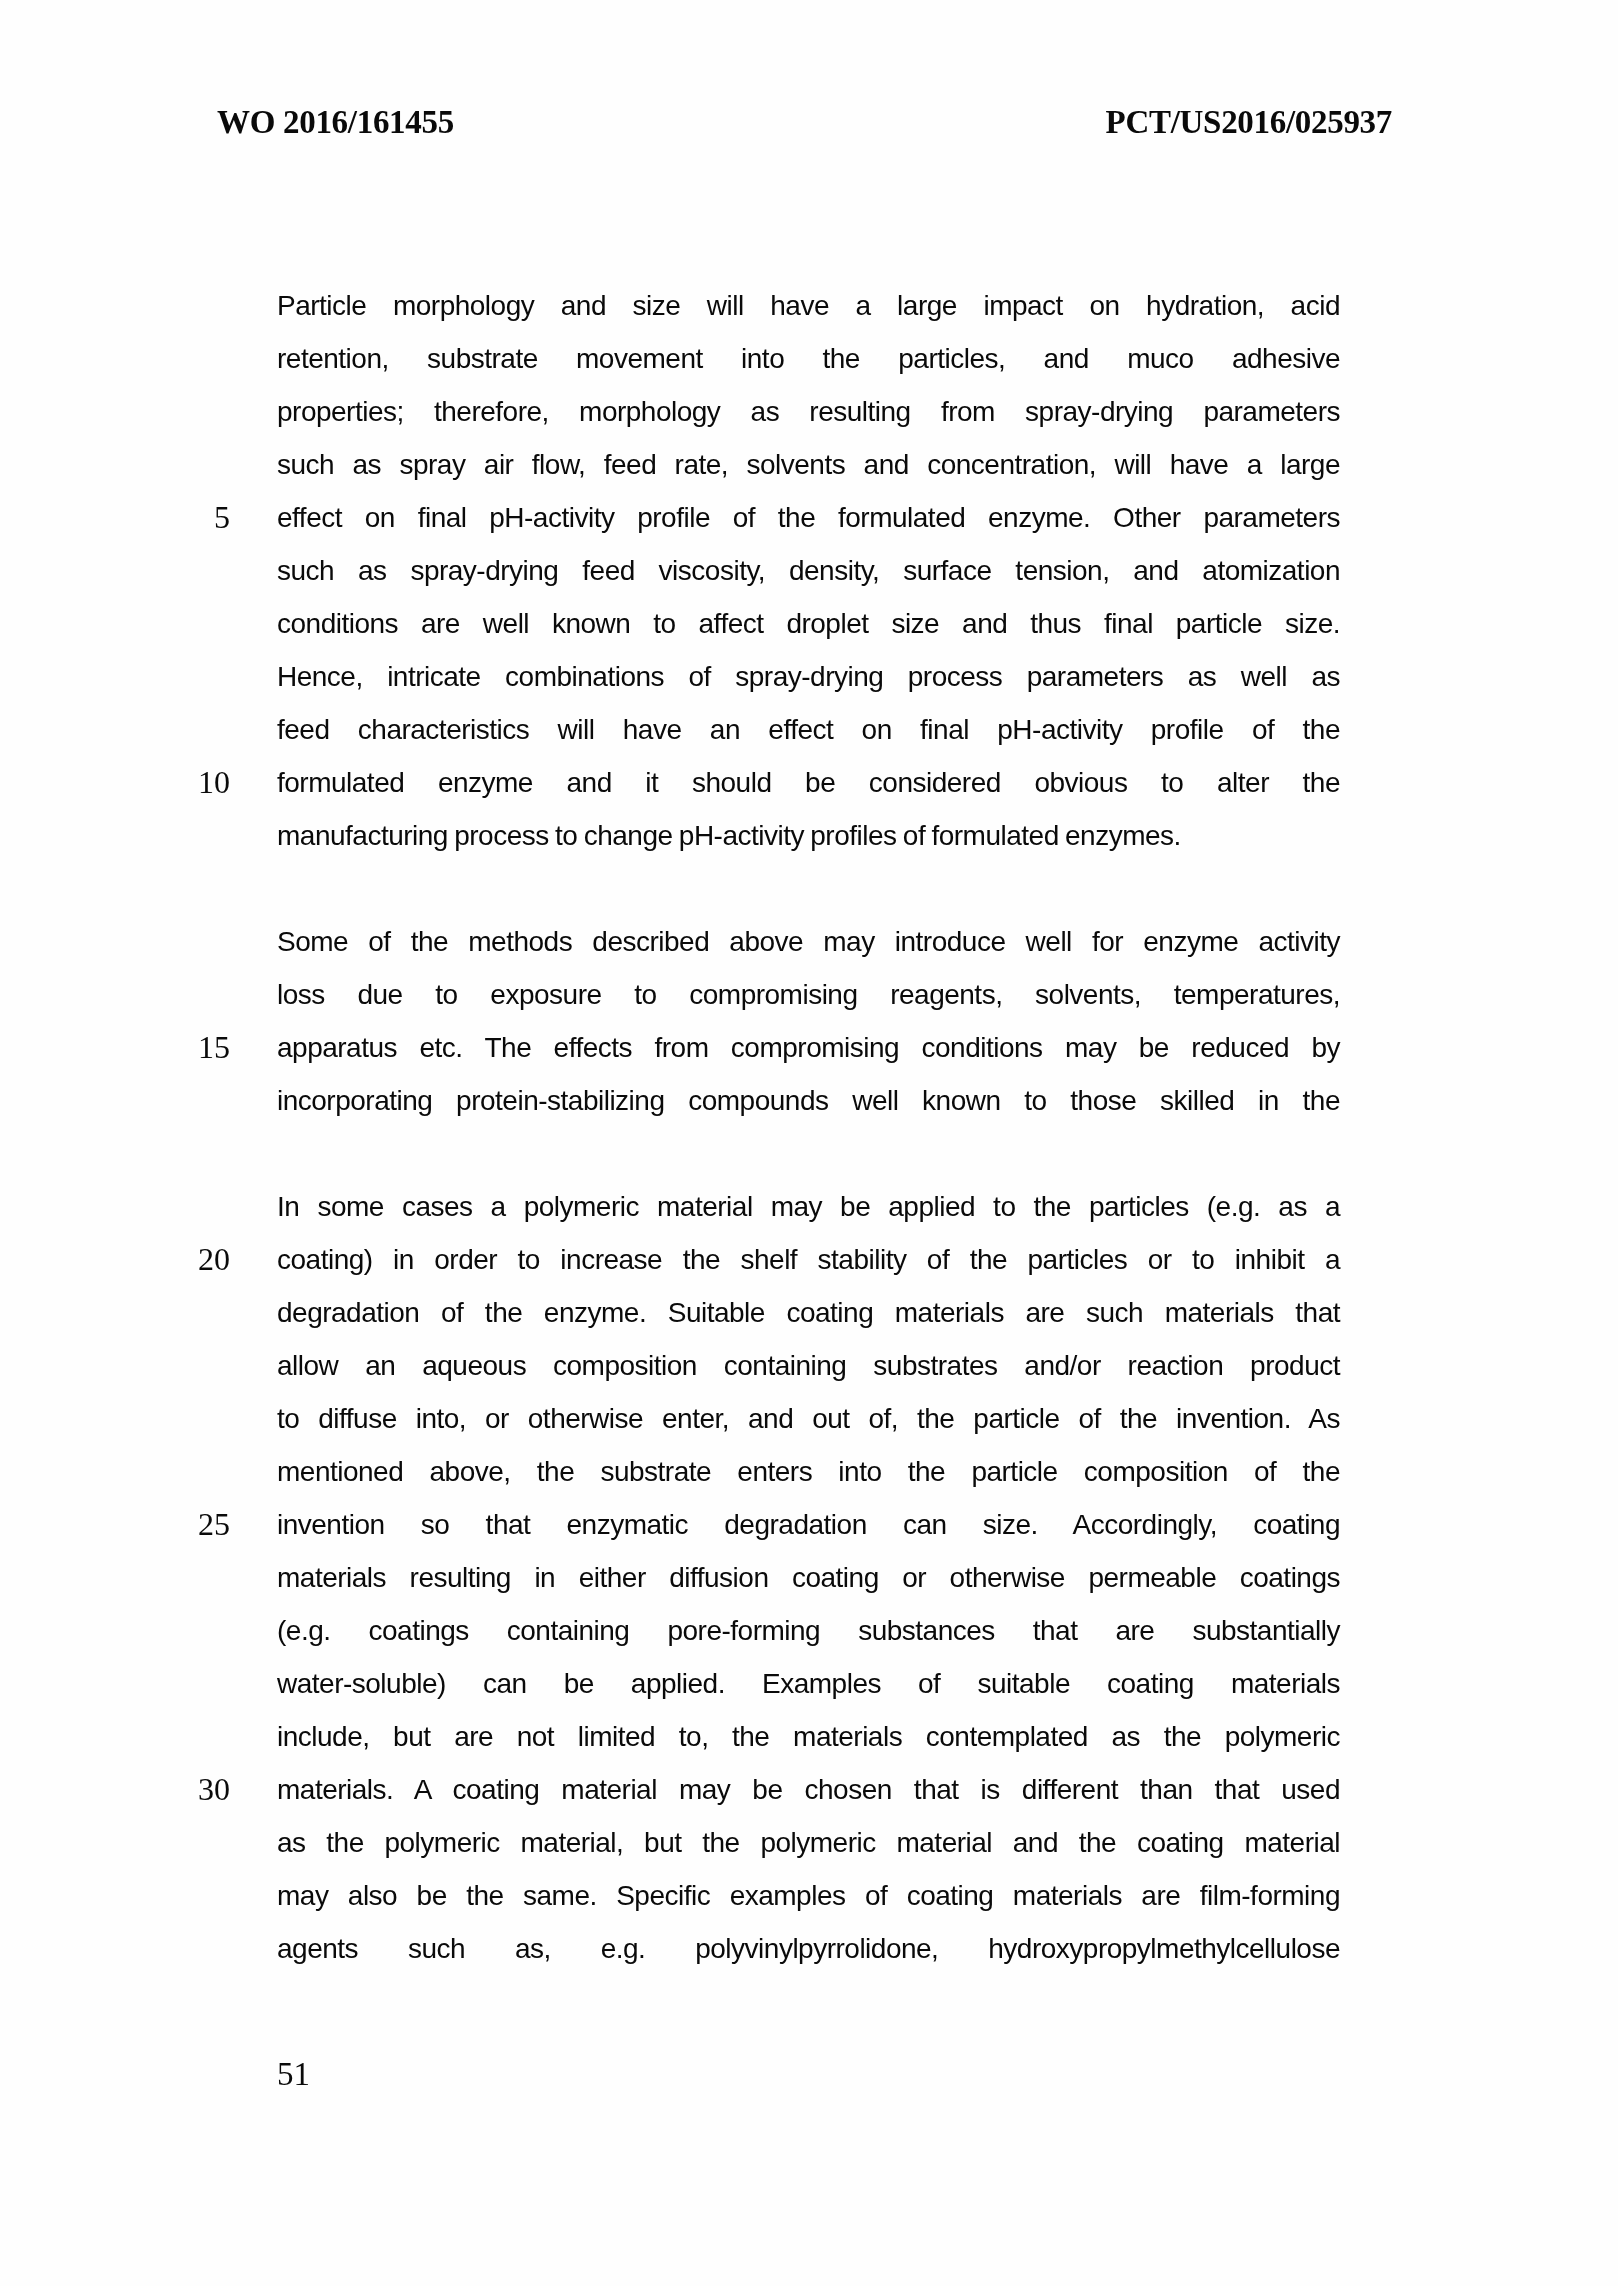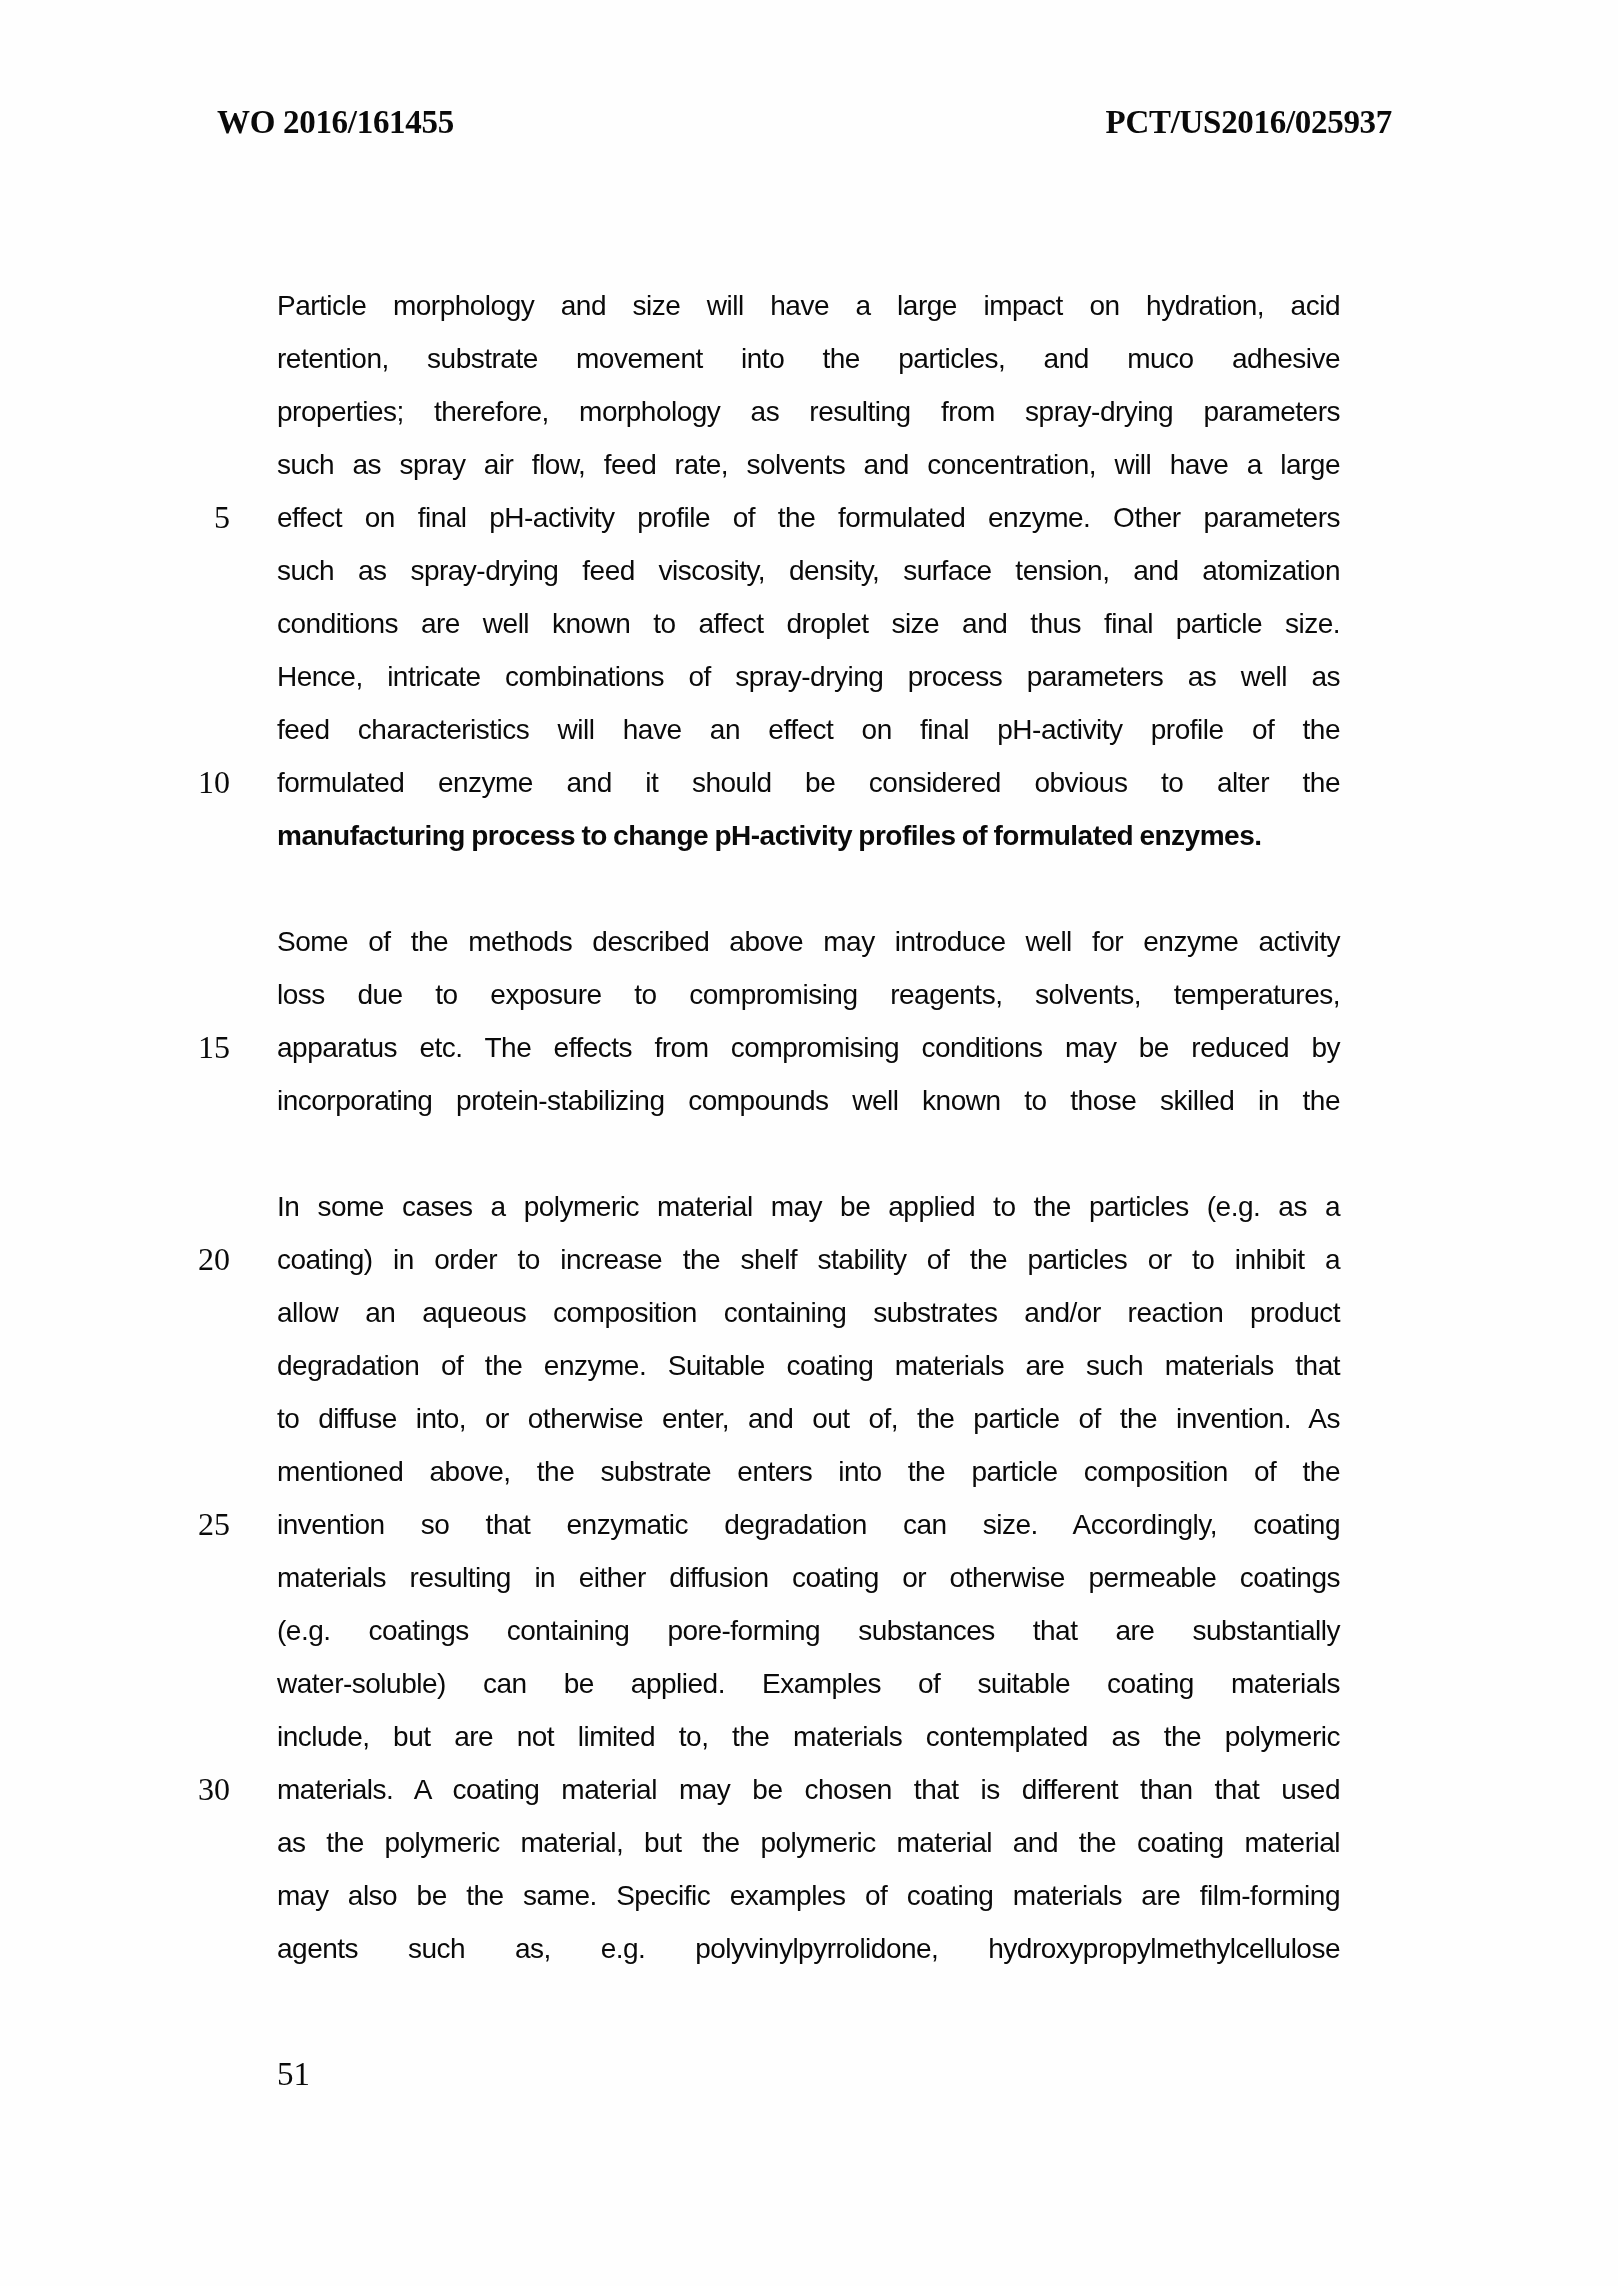--- a/index.html
+++ b/index.html
@@ -38,21 +38,21 @@
   .para { margin: 0; }
   .para + .para { margin-top: 53px; }
   .row  { position: relative; height: 53px; }
   .line {
     height: 53px;
     line-height: 53px;
     text-align: justify;
     text-align-last: justify;
     overflow: visible;
   }
-  .line.end { text-align-last: left; font-weight: bold; }
+  .line.end { text-align-last: left; }
   .marker {
     position: absolute;
     top: 0;
     right: 100%;
     margin-right: 47px;
     line-height: 53px;
     font-family: "Liberation Serif", serif;
     font-size: 32px;
     letter-spacing: 0;
     word-spacing: 0;
@@ -135,24 +135,24 @@
 
     <div class="para">
       <div class="row">
           <div class="line">In some cases a polymeric material may be applied to the particles (e.g. as a</div>
         </div>
       <div class="row">
         <span class="marker">20</span>
         <div class="line">coating) in order to increase the shelf stability of the particles or to inhibit a</div>
       </div>
       <div class="row">
-          <div class="line">allow an aqueous composition containing substrates and/or reaction product</div>
+          <div class="line">degradation of the enzyme. Suitable coating materials are such materials that</div>
         </div>
       <div class="row">
-          <div class="line">degradation of the enzyme. Suitable coating materials are such materials that</div>
+          <div class="line">allow an aqueous composition containing substrates and/or reaction product</div>
         </div>
       <div class="row">
           <div class="line">to diffuse into, or otherwise enter, and out of, the particle of the invention. As</div>
         </div>
       <div class="row">
           <div class="line">mentioned above, the substrate enters into the particle composition of the</div>
         </div>
       <div class="row">
         <span class="marker">25</span>
         <div class="line">invention so that enzymatic degradation can size. Accordingly, coating</div>

